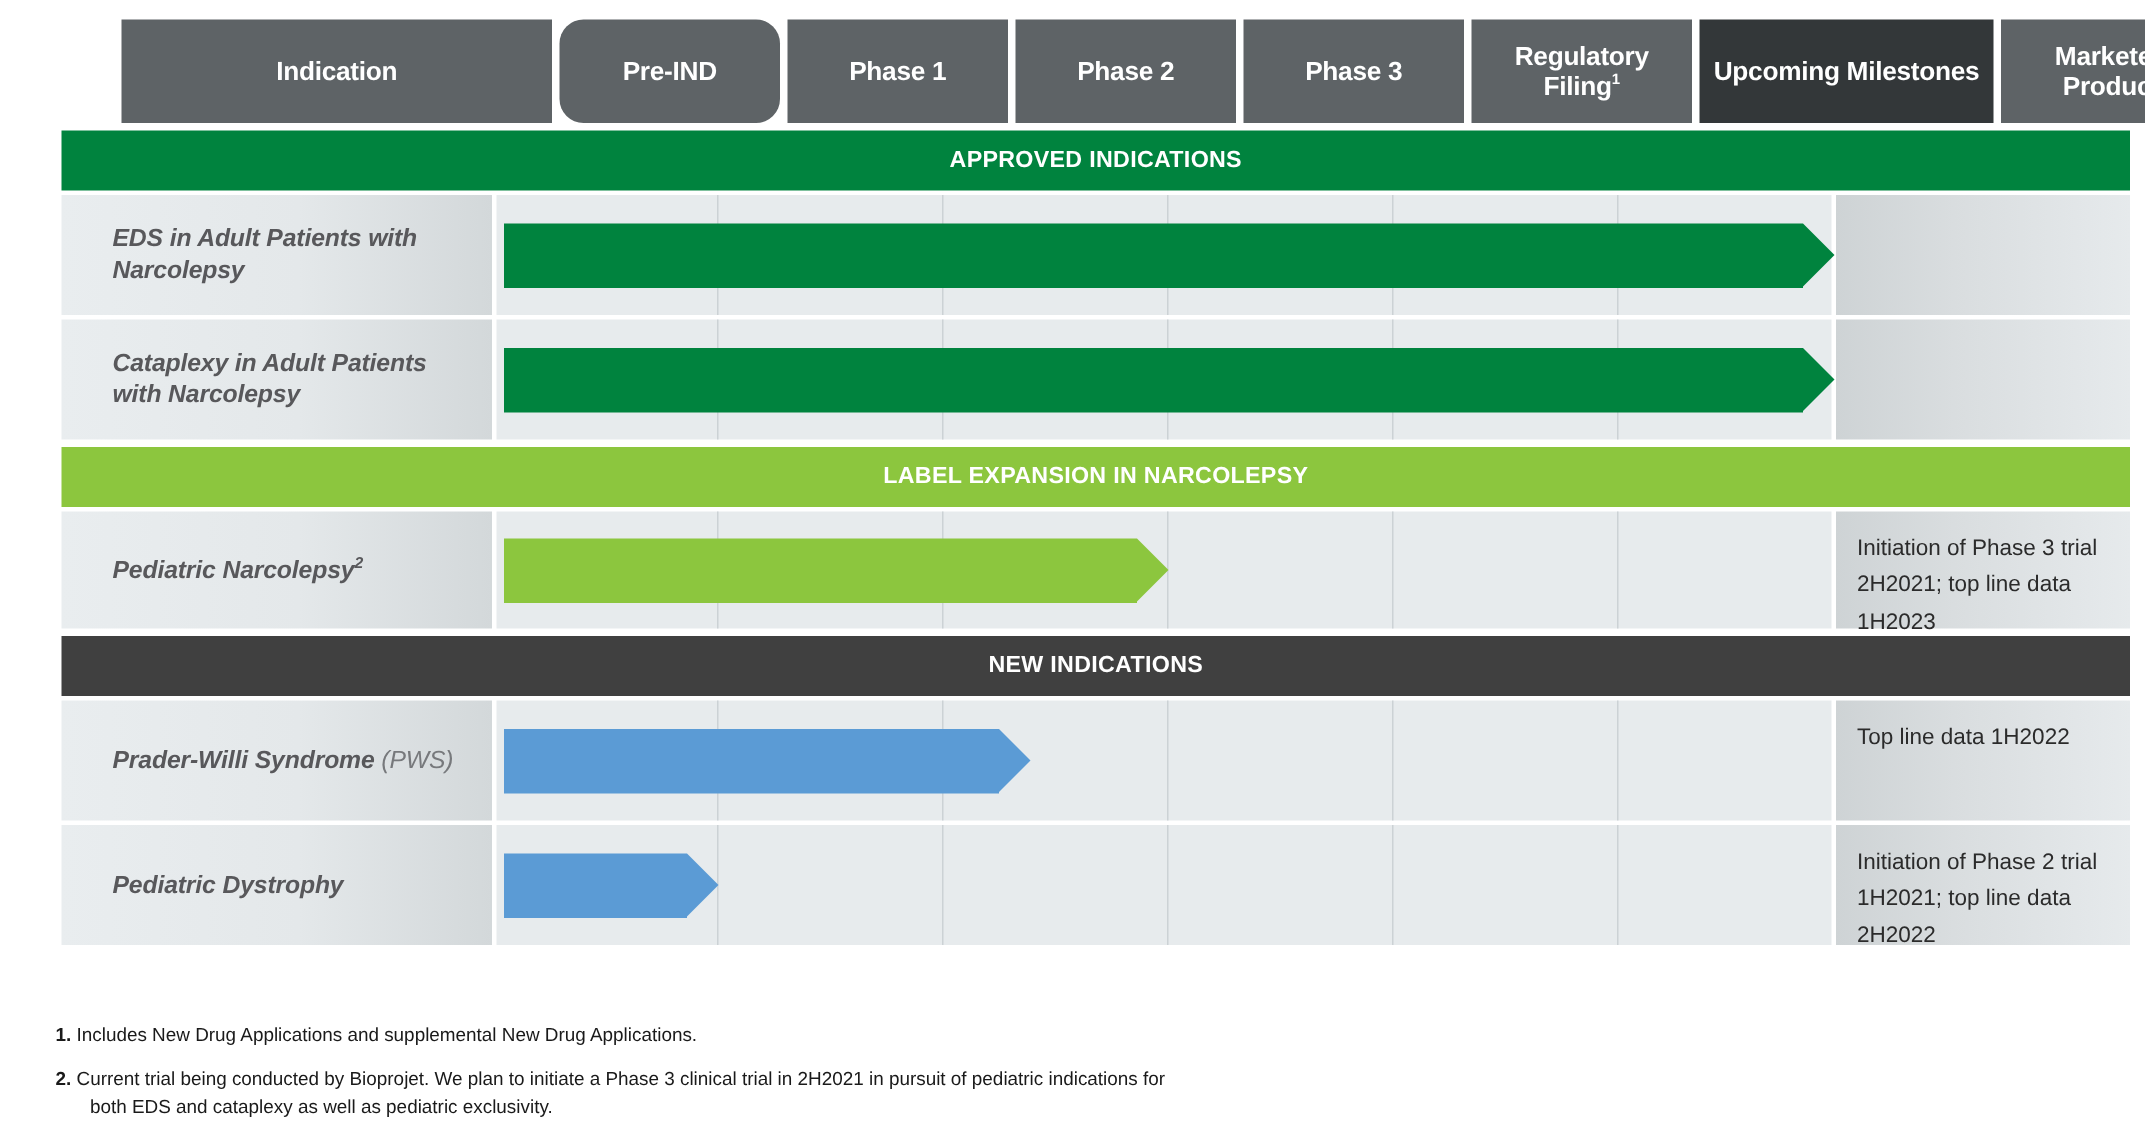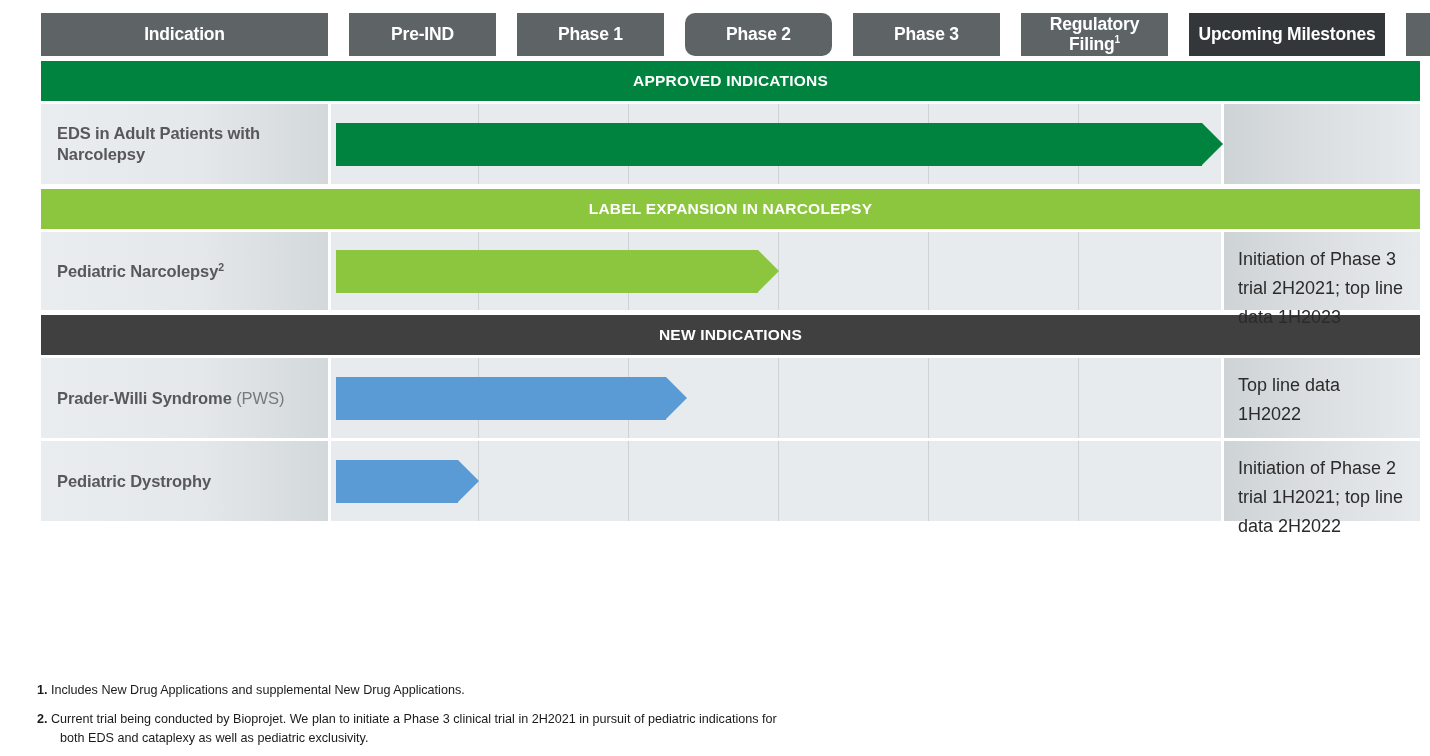--- a/index.html
+++ b/index.html
@@ -18,22 +18,23 @@
   .pipeline {
     position: absolute;
     left: 41px;
     top: 13px;
     width: 1379px;
   }
 
   
   .header-row {
     display: flex;
-    height: 43px;
-    gap: 21px;
+    height: 69px;
+    gap: 5px;
+    margin-left: 40px;
   }
   .hcell {
     background: #5e6366;
     color: #ffffff;
     font-size: 17.5px;
     font-weight: bold;
     letter-spacing: -0.2px;
     display: flex;
     align-items: center;
     justify-content: center;
@@ -71,27 +72,28 @@
     margin-top: 3px;
     position: relative;
   }
 
   .label-cell {
     flex: 0 0 287px;
     box-sizing: border-box;
     background: linear-gradient(to right, #e9edef 0%, #e4e8ea 55%, #d3d8da 100%);
     display: flex;
     align-items: center;
-    padding-left: 16px;
+    padding-left: 34px;
     padding-right: 8px;
     color: #58585b;
     font-size: 16.5px;
     font-weight: bold;
     line-height: 1.26;
     letter-spacing: -0.1px;
+    font-style: italic;
   }
   .label-cell .light {
     font-weight: normal;
     color: #77797c;
   }
   .label-cell sup {
     font-size: 10.5px;
     vertical-align: super;
     line-height: 0;
   }
@@ -129,21 +131,21 @@
     border-bottom: 21.5px solid transparent;
     border-left: 21px solid #00833e;
   }
 
   .milestone-cell {
     flex: 0 0 196px;
     box-sizing: border-box;
     margin-left: 3px;
     background: linear-gradient(to right, #ced3d5 0%, #d9dddf 40%, #e6eaec 100%);
     color: #2b2b2b;
-    font-size: 18px;
+    font-size: 15px;
     line-height: 1.62;
     padding: 13px 14px 0 14px;
   }
 
   
   .footnotes {
     position: absolute;
     left: 37px;
     top: 681px;
     width: 1000px;
@@ -169,27 +171,27 @@
 </style>
 </head>
 <body>
 
 <div class="pipeline">
 
   <div class="header-row">
     <div class="hcell" style="flex:0 0 287px;">
       <span>Indication</span>
     </div>
-    <div class="hcell" style="flex:0 0 147px;">
+    <div class="hcell" style="flex:0 0 147px;border-radius:16px;">
       <span>Pre-IND</span>
     </div>
     <div class="hcell" style="flex:0 0 147px;">
       <span>Phase 1</span>
     </div>
-    <div class="hcell" style="flex:0 0 147px;border-radius:10px;">
+    <div class="hcell" style="flex:0 0 147px;">
       <span>Phase 2</span>
     </div>
     <div class="hcell" style="flex:0 0 147px;">
       <span>Phase 3</span>
     </div>
     <div class="hcell" style="flex:0 0 147px;justify-content:center;">
       <span><span>Regulatory Filing</span><sup>1</sup></span>
     </div>
     <div class="hcell dark" style="flex:0 0 196px;">
       <span>Upcoming Milestones</span>
@@ -217,20 +219,40 @@
       <div class="gridline" style="left:747px;"></div>
       <div class="bar" style="background:#00833E;width:866px;">
         <div class="tip" style="border-left-color:#00833E;"></div>
       </div>
     </div>
     <div class="milestone-cell">
       <span></span>
     </div>
   </div>
 
+  <div class="row" style="height:80px;">
+    <div class="label-cell">
+      <span>
+        <span>Cataplexy in Adult Patients with Narcolepsy</span>
+      </span>
+    </div>
+    <div class="track">
+      <div class="gridline" style="left:147px;"></div>
+      <div class="gridline" style="left:297px;"></div>
+      <div class="gridline" style="left:447px;"></div>
+      <div class="gridline" style="left:597px;"></div>
+      <div class="gridline" style="left:747px;"></div>
+      <div class="bar" style="background:#00833E;width:866px;">
+        <div class="tip" style="border-left-color:#00833E;"></div>
+      </div>
+    </div>
+    <div class="milestone-cell">
+      <span></span>
+    </div>
+  </div>
 
   <div class="banner" style="background:#8CC63E;">
     <span>LABEL EXPANSION IN NARCOLEPSY</span>
   </div>
 
   <div class="row" style="height:78px;">
     <div class="label-cell">
       <span><span>Pediatric Narcolepsy</span><sup>2</sup></span>
     </div>
     <div class="track">

